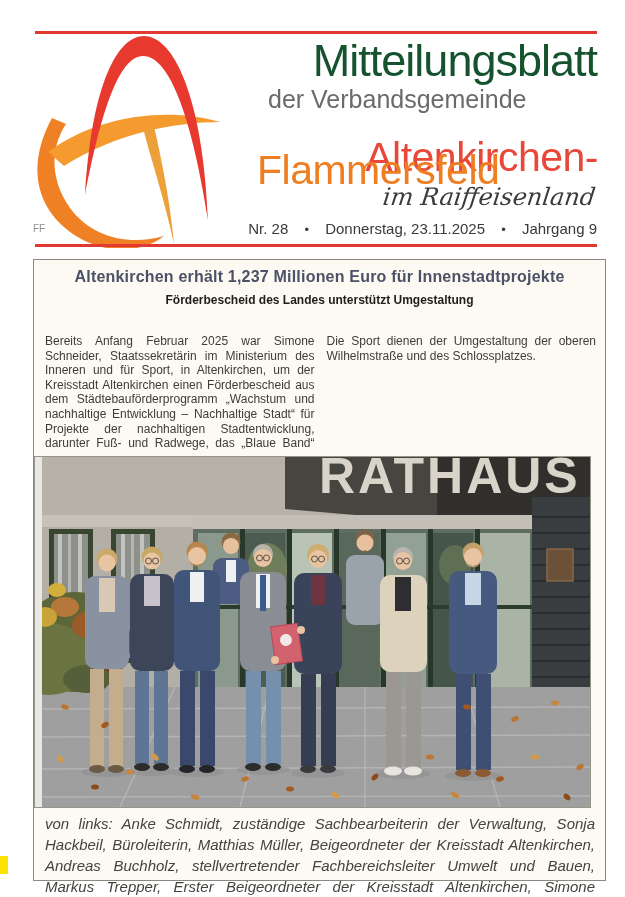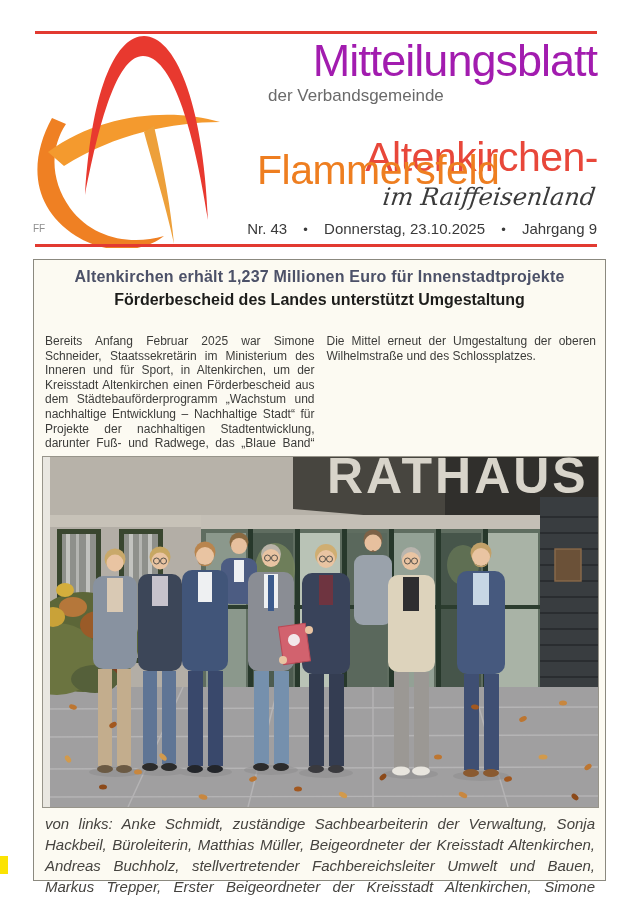--- a/index.html
+++ b/index.html
@@ -6,45 +6,45 @@
   body{
     width:625px;height:897px;position:relative;background:#ffffff;
     font-family:"Liberation Sans", sans-serif;color:#3a3a3a;overflow:hidden;
   }
   
   .rule{position:absolute;background:#e23a31;height:3px;}
   .rule-top{left:35px;top:31px;width:562px;}
   .rule-bottom{left:35px;top:244px;width:562px;}
   .logo{position:absolute;left:22px;top:30px;width:238px;height:218px;}
   .mast-title{position:absolute;right:28px;top:38px;font-size:45px;line-height:1;
-    color:#a21caf;letter-spacing:-1px;white-space:nowrap;}
-  .mast-sub{position:absolute;left:268px;top:87px;font-size:17px;line-height:1;
+    color:#14532d;letter-spacing:-1px;white-space:nowrap;}
+  .mast-sub{position:absolute;left:268px;top:87px;font-size:25px;line-height:1;
     color:#6a6a6a;white-space:nowrap;}
   .mast-name1{position:absolute;right:27px;top:111px;font-size:41px;line-height:1;
     color:#e8473a;letter-spacing:-0.5px;white-space:nowrap;margin-top:26px;}
   .mast-name2{position:absolute;left:257px;top:150px;font-size:41px;line-height:1;
     color:#ee7e20;letter-spacing:-0.5px;white-space:nowrap;}
   .mast-tagline{position:absolute;right:30px;top:185px;font-size:24px;line-height:1;
     color:#3b3b3b;font-family:"DejaVu Serif", serif;font-style:italic;
     transform:skewX(-7deg);white-space:nowrap;}
   .corner-mark{position:absolute;left:33px;top:223px;font-size:10px;color:#8f8f8f;}
   .issue-line{position:absolute;right:28px;top:220px;font-size:15px;color:#3a3a3a;white-space:nowrap;}
   .issue-line .sep{color:#3a3a3a;margin:0 12px;font-size:13px;}
   
   .article{position:absolute;left:33px;top:259px;width:571px;height:620px;
     border:1px solid #8b897f;background:#fcfaf2;}
   .headline{position:absolute;left:0;right:0;top:8px;text-align:center;
     font-size:16px;font-weight:bold;color:#4c5168;letter-spacing:0.2px;}
   .subhead{position:absolute;left:0;right:0;top:32px;text-align:center;
-    font-size:16px;font-weight:bold;color:#1d1d1b;line-height:16.5px;}
+    font-size:12px;font-weight:bold;color:#1d1d1b;line-height:16.5px;}
   .cols{position:absolute;left:11px;right:9px;top:74px;height:119px;overflow:hidden;
     display:flex;gap:12px;}
   .col{flex:1;font-size:12px;line-height:14.6px;text-align:justify;color:#3c3c3a;}
   .col p{margin:0;}
-  .photo-frame{position:absolute;left:8px;top:196px;width:555px;height:350px;
+  .photo-frame{position:absolute;left:0;top:196px;width:555px;height:350px;
     border:1px solid #97948a;box-sizing:content-box;background:#b3aea6;}
   .photo-frame svg{display:block;}
   .caption{position:absolute;left:11px;right:10px;top:553px;
     font-size:15px;line-height:21px;font-style:italic;color:#45433f;text-align:justify;}
   .credit{text-align:left;}
   
   .yellow-mark{position:absolute;left:0;top:856px;width:8px;height:18px;background:#fbe303;}
 </style>
 </head>
 <body>
@@ -63,43 +63,43 @@
 </svg>
 
 <div class="mast-title">Mitteilungsblatt</div>
 <div class="mast-sub">der Verbandsgemeinde</div>
 <div class="mast-name1">Altenkirchen-</div>
 <div class="mast-name2">Flammersfeld</div>
 <div class="mast-tagline">im Raiffeisenland</div>
 <div class="corner-mark">FF</div>
 
 <div class="issue-line">
-  <span>Nr. 43</span>
+  <span>Nr. 28</span>
   <span class="sep">•</span>
-  <span>Donnerstag, 23.10.2025</span>
+  <span>Donnerstag, 23.11.2025</span>
   <span class="sep">•</span>
   <span>Jahrgang 9</span>
 </div>
 
 <div class="rule rule-bottom"></div>
 
 <div class="article">
 
   <div class="headline">Altenkirchen erhält 1,237 Millionen Euro für Innenstadtprojekte</div>
 
   <div class="subhead">
     <div>Förderbescheid des Landes unterstützt Umgestaltung</div>
   </div>
 
   <div class="cols">
     <div class="col">
       <p>Bereits Anfang Februar 2025 war Simone Schneider, Staatssekretärin im Ministerium des Inneren und für Sport, in Altenkirchen, um der Kreisstadt Altenkirchen einen Förderbescheid aus dem Städtebauförderprogramm „Wachstum und nachhaltige Entwicklung – Nachhaltige Stadt“ für Projekte der nachhaltigen Stadtentwicklung, darunter Fuß- und Radwege, das „Blaue Band“ entlang der</p>
     </div>
     <div class="col">
-      <p>Die Mittel erneut der Umgestaltung der oberen Wilhelmstraße und des Schlossplatzes.</p>
+      <p>Die Sport dienen der Umgestaltung der oberen Wilhelmstraße und des Schlossplatzes.</p>
     </div>
   </div>
 
   <div class="photo-frame">
     <svg width="555" height="350" viewBox="0 0 555 350" aria-hidden="true">
 
       <rect x="0" y="0" width="555" height="350" fill="#b3aea6"></rect>
       <rect x="0" y="0" width="555" height="58" fill="#b7b2a9"></rect>
       <polygon points="250,0 555,0 555,78 250,52" fill="#47453f"></polygon>
       <polygon points="402,0 555,0 555,88 402,60" fill="#302f2c"></polygon>

